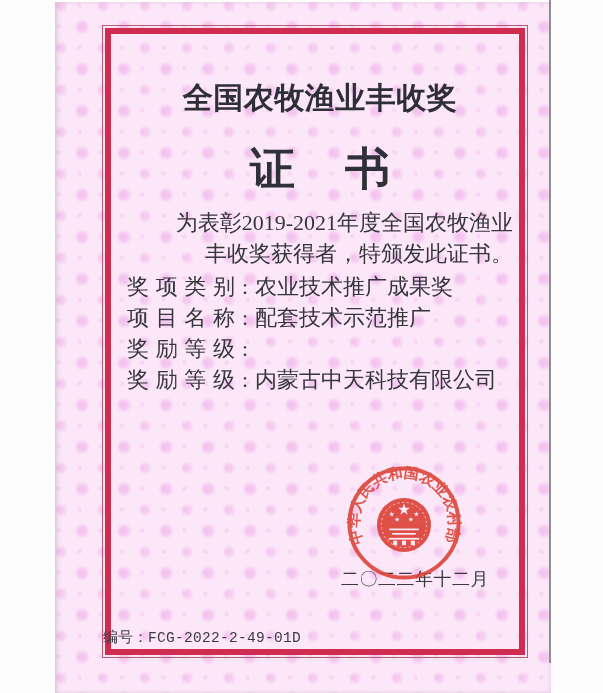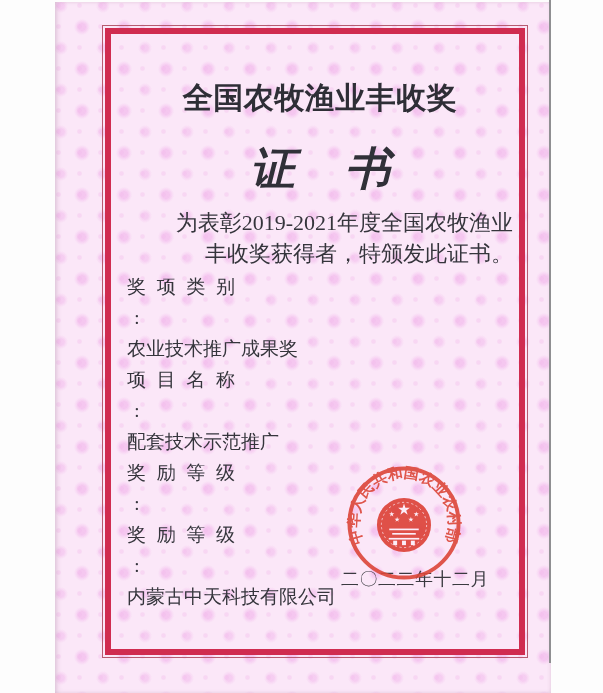--- a/index.html
+++ b/index.html
@@ -54,28 +54,27 @@
     white-space: nowrap;
   }
   .cert-title {
     margin-top: 26px;
     text-align: center;
     font-size: 45px; font-weight: bold;
     letter-spacing: 50px; padding-left: 50px;
     line-height: 50px;
     color: #303038;
     white-space: nowrap;
-    font-style: italic;
   }
   .intro { margin-top: 13px; font-size: 22px; line-height: 31px; text-align: right; }
   .intro .l1 { text-indent: 2em; white-space: nowrap; }
   .intro .l2 { white-space: nowrap; }
 
   .fields { margin-top: 2px; }
-  .frow { display: flex; font-size: 19px; line-height: 31px; flex-direction: column; }
+  .frow { display: flex; font-size: 22px; line-height: 31px; }
   .frow .lab {
     flex: none; width: 108px;
     text-align: justify; text-align-last: justify;
     white-space: nowrap;
   }
   .frow .colon { flex: none; width: 20px; text-align: center; }
   .frow .val { flex: 1; }
   .frow .val div { white-space: nowrap; }
   .note { font-size: 22px; line-height: 31px; }
 
@@ -170,17 +169,20 @@
           <path d="M44.5 76 H75.5"></path>
         </g>
         <g fill="#fdeef9">
           <rect x="49" y="78" width="4" height="4.5"></rect>
           <rect x="58" y="78" width="4" height="4.5"></rect>
           <rect x="67" y="78" width="4" height="4.5"></rect>
         </g>
       </g>
     </svg>
 
+    <div class="serial">
+      <span>编号：</span><span class="code">FCG-2022-2-49-01D</span>
+    </div>
 
   </div>
 
   <div class="edge-line"></div>
 </div>
 
 </body></html>

